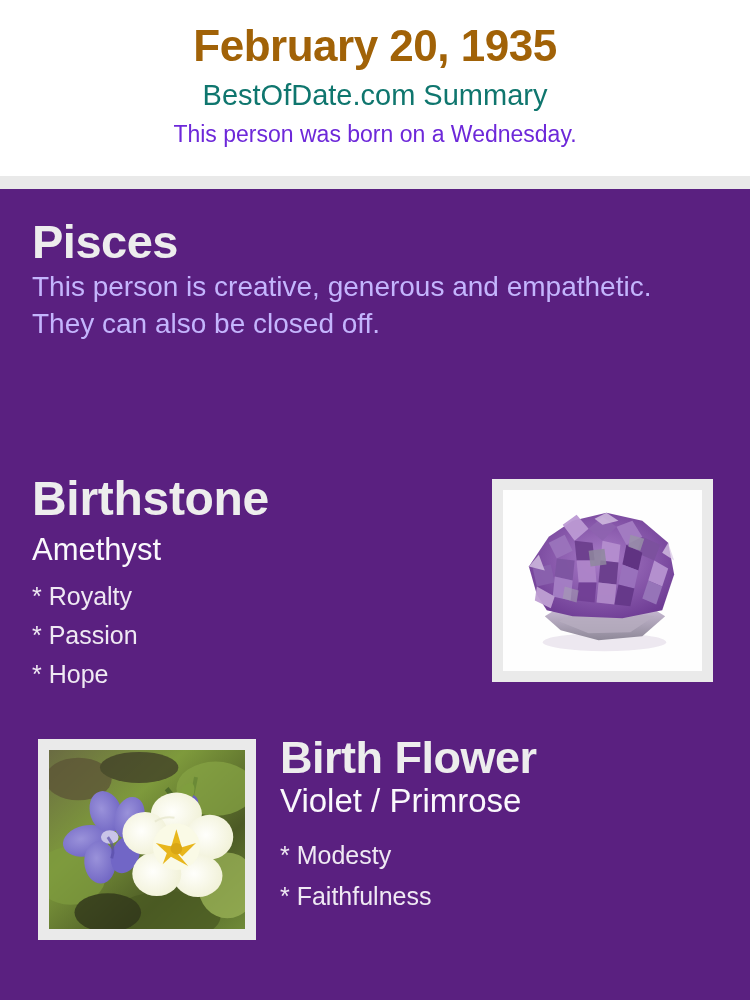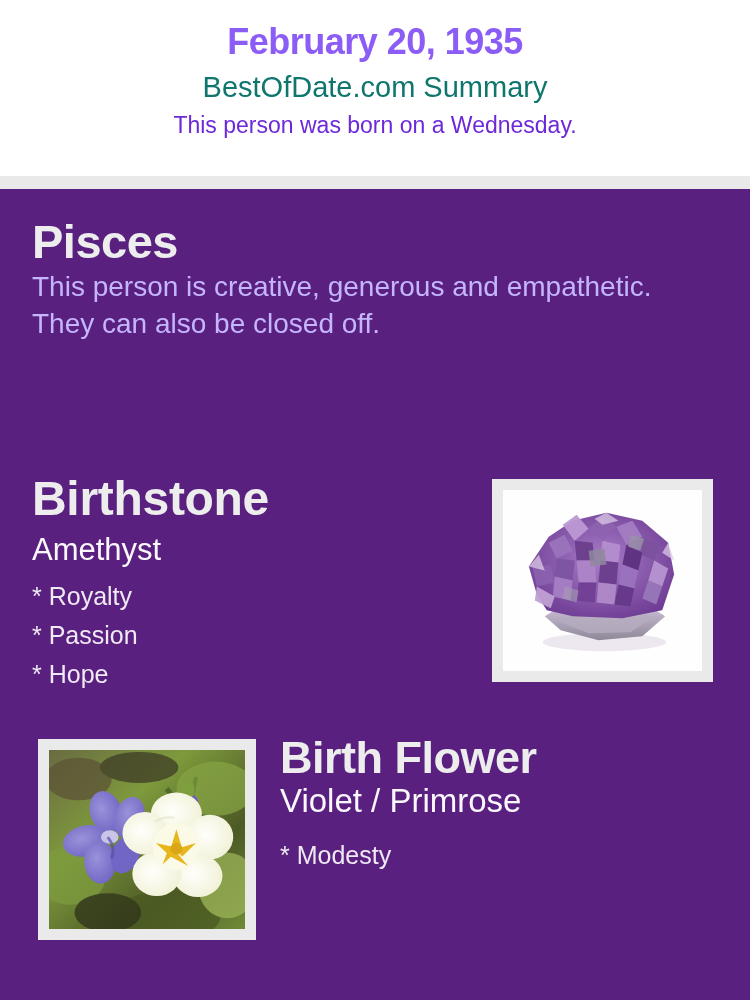--- a/index.html
+++ b/index.html
@@ -12,22 +12,22 @@
   }
 
   
   .header{
     background:#ffffff;
     height:176px;
     text-align:center;
     padding-top:22px;
   }
   .date-title{
-    color:#8b5cf6;
-    font-size:36px;
+    color:#a16207;
+    font-size:44px;
     font-weight:bold;
     letter-spacing:-0.5px;
     line-height:1.1;
   }
   .site-summary{
     color:#0f766e;
     font-size:29px;
     font-weight:normal;
     margin-top:9px;
     line-height:1.15;
@@ -292,16 +292,17 @@
         </svg>
       </div>
     </div>
   </div>
 
   <div class="flower">
     <div class="sec-title">Birth Flower</div>
     <div class="sec-sub">Violet / Primrose</div>
     <ul class="traits">
       <li>* Modesty</li>
+      <li>* Faithfulness</li>
     </ul>
   </div>
 
 </div>
 
 </body></html>

